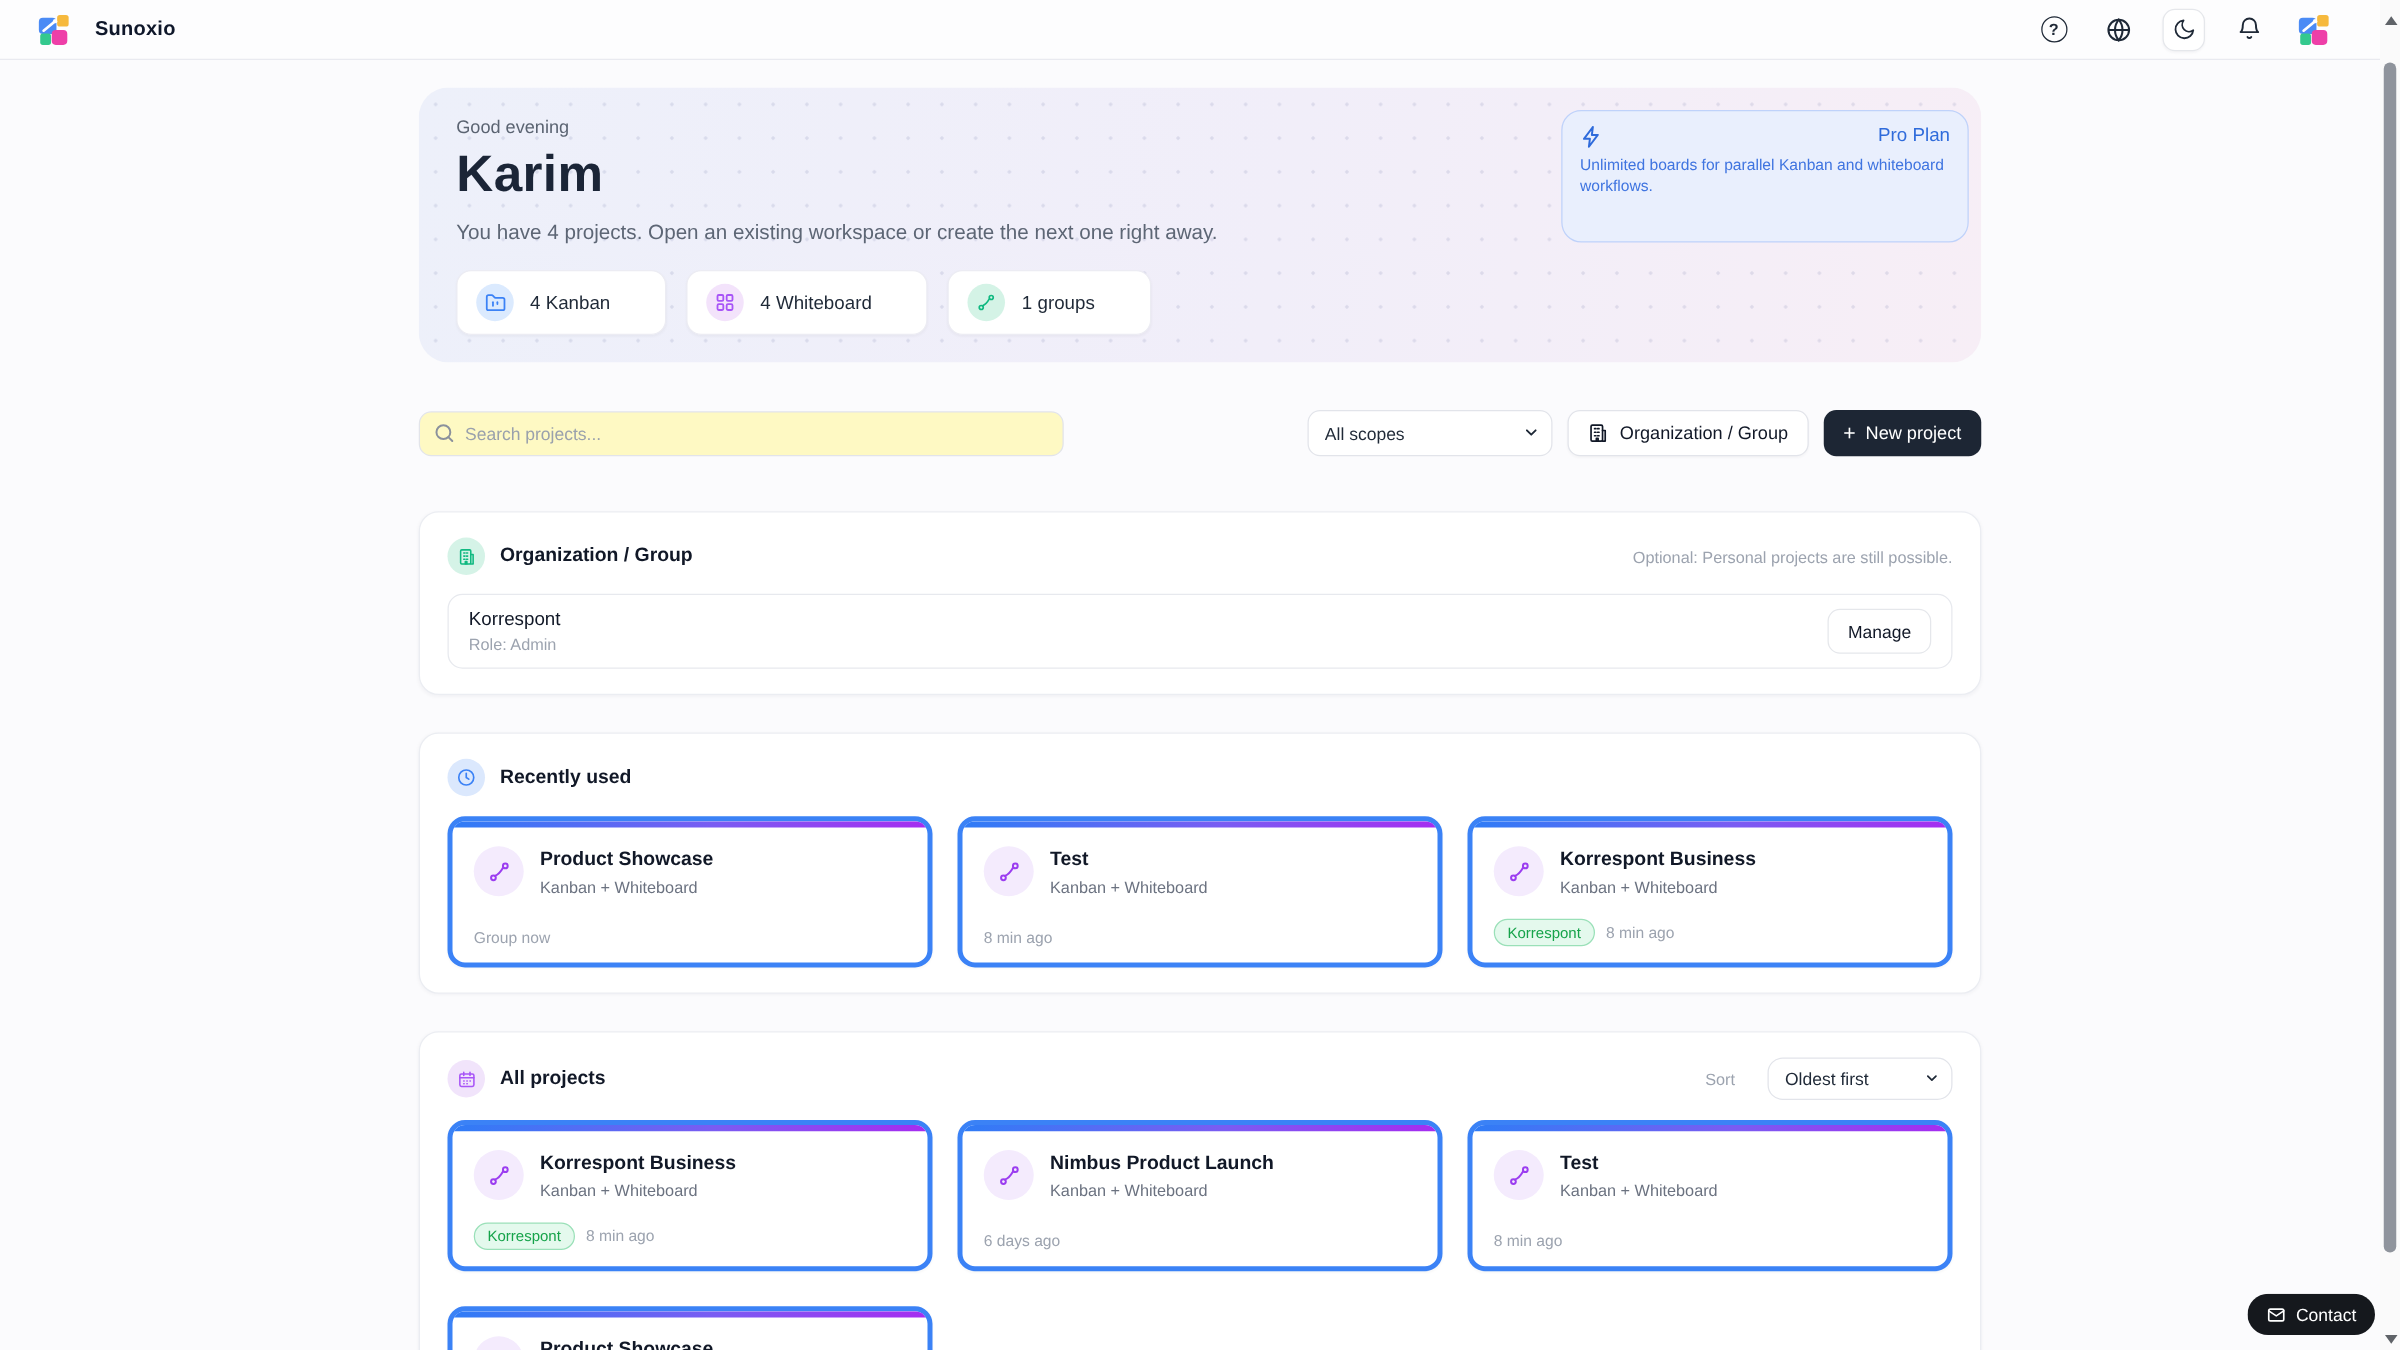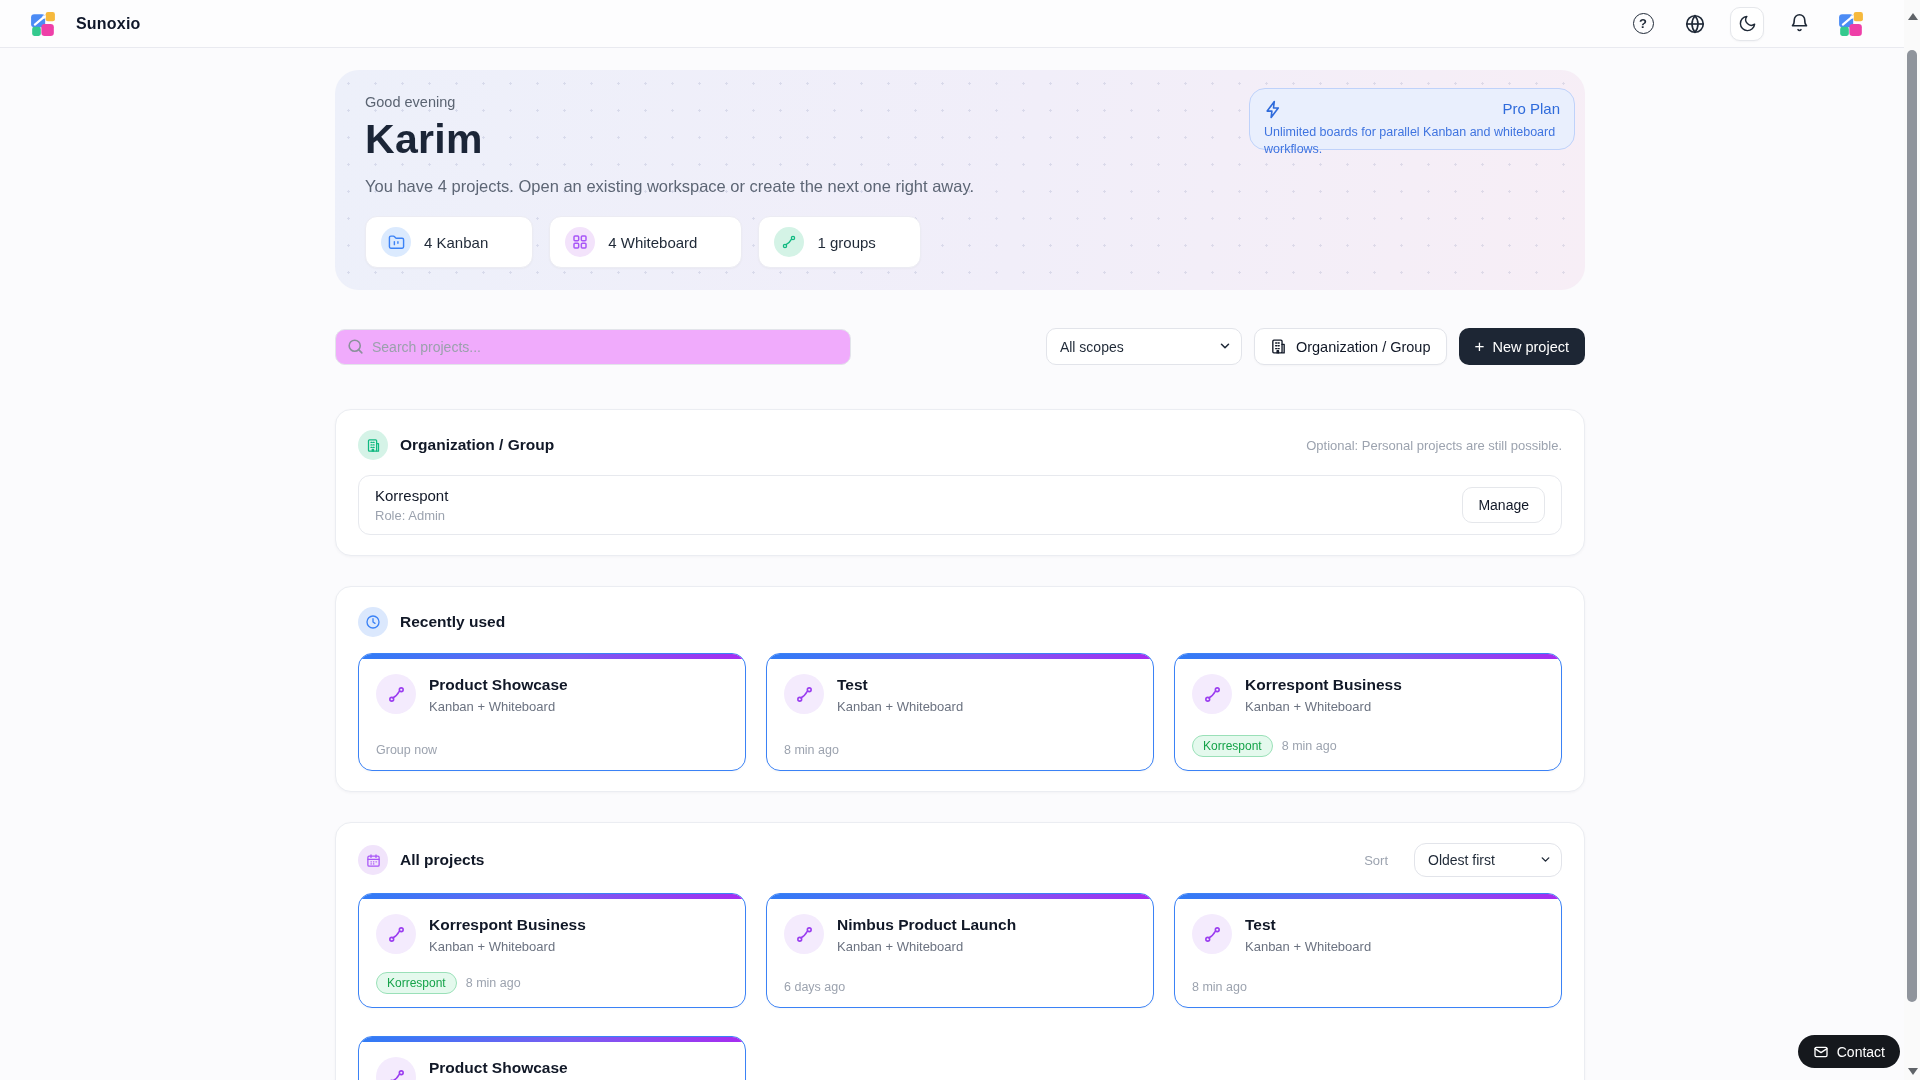--- a/index.html
+++ b/index.html
@@ -34,31 +34,31 @@
   .stats { display:flex; gap:16px; margin-top:20px; }
   .stat-chip { background:#fff; border:1px solid #ececf3; border-radius:12px; height:52px;
     display:flex; align-items:center; gap:13px; padding:0 44px 0 15px; min-width:150px;
     box-shadow:0 1px 2px rgba(16,24,40,.03); cursor:pointer; }
   .stat-ico { width:30px; height:30px; border-radius:50%; display:flex; align-items:center; justify-content:center; }
   .stat-ico.blue { background:#dbeafe; color:#3b82f6; }
   .stat-ico.purple { background:#f3e3fb; color:#a855f7; }
   .stat-ico.green { background:#d4f3e6; color:#10b981; }
   .stat-label { font-size:15px; color:#1f2937; }
 
-  .pro-card { position:absolute; top:18px; right:10px; width:326px; height:62px;
+  .pro-card { position:absolute; top:18px; right:10px; width:326px; height:106px;
     background:#e9effd; border:1px solid #bfd2fa; border-radius:16px; padding:11px 14px; }
   .pro-row { display:flex; align-items:flex-start; justify-content:space-between; }
   .pro-title { font-size:15px; color:#2f6bdb; }
   .pro-desc { font-size:12.5px; color:#3f74e0; line-height:1.35; margin-top:5px; }
 
   
   .toolbar { display:flex; align-items:center; margin-top:38px; gap:12px; }
   .search-wrap { position:relative; width:516px; }
   .search-input { width:100%; height:36px; border:1px solid #e2e4ea; border-radius:10px;
-    background:#f0abfc; padding:0 12px 0 36px; font-size:14px; color:#374151; outline:none;
+    background:#fef9c3; padding:0 12px 0 36px; font-size:14px; color:#374151; outline:none;
     font-family:"Liberation Sans", sans-serif; }
   .search-input::placeholder { color:#9aa1ac; }
   .search-ico { position:absolute; left:11px; top:8px; color:#8b919c; }
   .toolbar-right { margin-left:auto; display:flex; align-items:center; gap:12px; }
   .select-wrap { position:relative; }
   .scope-select { appearance:none; -webkit-appearance:none; width:196px; height:37px;
     border:1px solid #e2e4ea; border-radius:10px; background:#fff; font-size:14px; color:#1f2937;
     padding:0 30px 0 13px; cursor:pointer; font-family:"Liberation Sans", sans-serif; }
   .select-chevron { position:absolute; right:10px; top:11px; pointer-events:none; color:#1f2937; }
   .org-btn { height:37px; display:flex; align-items:center; gap:9px; background:#fff;
@@ -83,21 +83,21 @@
   .sec-note { margin-left:auto; font-size:13px; color:#9ca3af; }
 
   .member-row { margin-top:15px; border:1px solid #e7e9ee; border-radius:12px; padding:11px 16px;
     display:flex; align-items:center; }
   .member-name { font-size:15px; color:#111827; }
   .member-role { font-size:13px; color:#9ca3af; margin-top:4px; }
   .manage-btn { margin-left:auto; background:#fff; border:1px solid #e5e7eb; border-radius:10px;
     padding:9px 15px; font-size:14px; color:#111827; cursor:pointer; }
 
   .cards-grid { display:grid; grid-template-columns:repeat(3,1fr); gap:28px 20px; margin-top:16px; }
-  .proj-card { border:1px solid #3b82f6; border-radius:14px; background:#fff; overflow:hidden;
+  .proj-card { border:4px solid #3b82f6; border-radius:14px; background:#fff; overflow:hidden;
     cursor:pointer; box-shadow:0 1px 2px rgba(16,24,40,.03); display:flex; flex-direction:column;justify-content:space-between; }
   .grad-bar { height:5px; background:linear-gradient(90deg,#2f7cf6 0%, #7a5cf2 55%, #a62cf0 100%); }
   .proj-body { padding:15px 17px 13px; display:flex; flex-direction:column; flex:1; }
   .proj-head { display:flex; align-items:flex-start; gap:13px; }
   .proj-ico { width:40px; height:40px; border-radius:50%; background:#f4ebfd;
     display:flex; align-items:center; justify-content:center; color:#9b3df0; flex:none; }
   .proj-title { font-size:15.5px; font-weight:700; color:#111827; padding-top:2px; }
   .proj-sub { font-size:13px; color:#6b7280; margin-top:5px; }
   .proj-foot { margin-top:auto; padding-top:18px; display:flex; align-items:center; gap:9px; }
   .time { font-size:12.5px; color:#9ca3af; }

